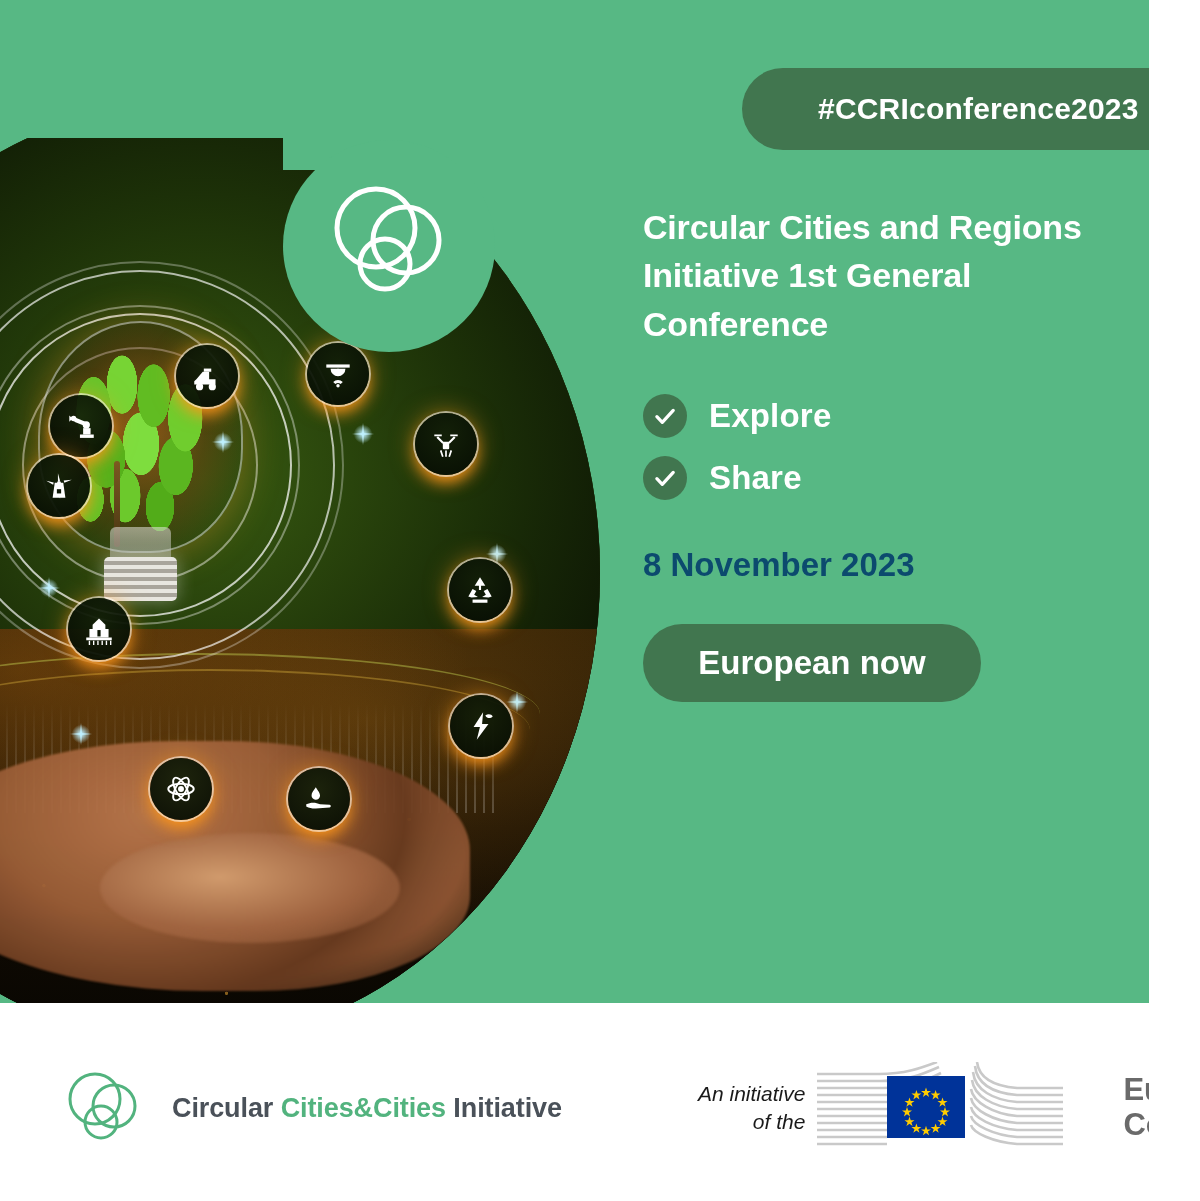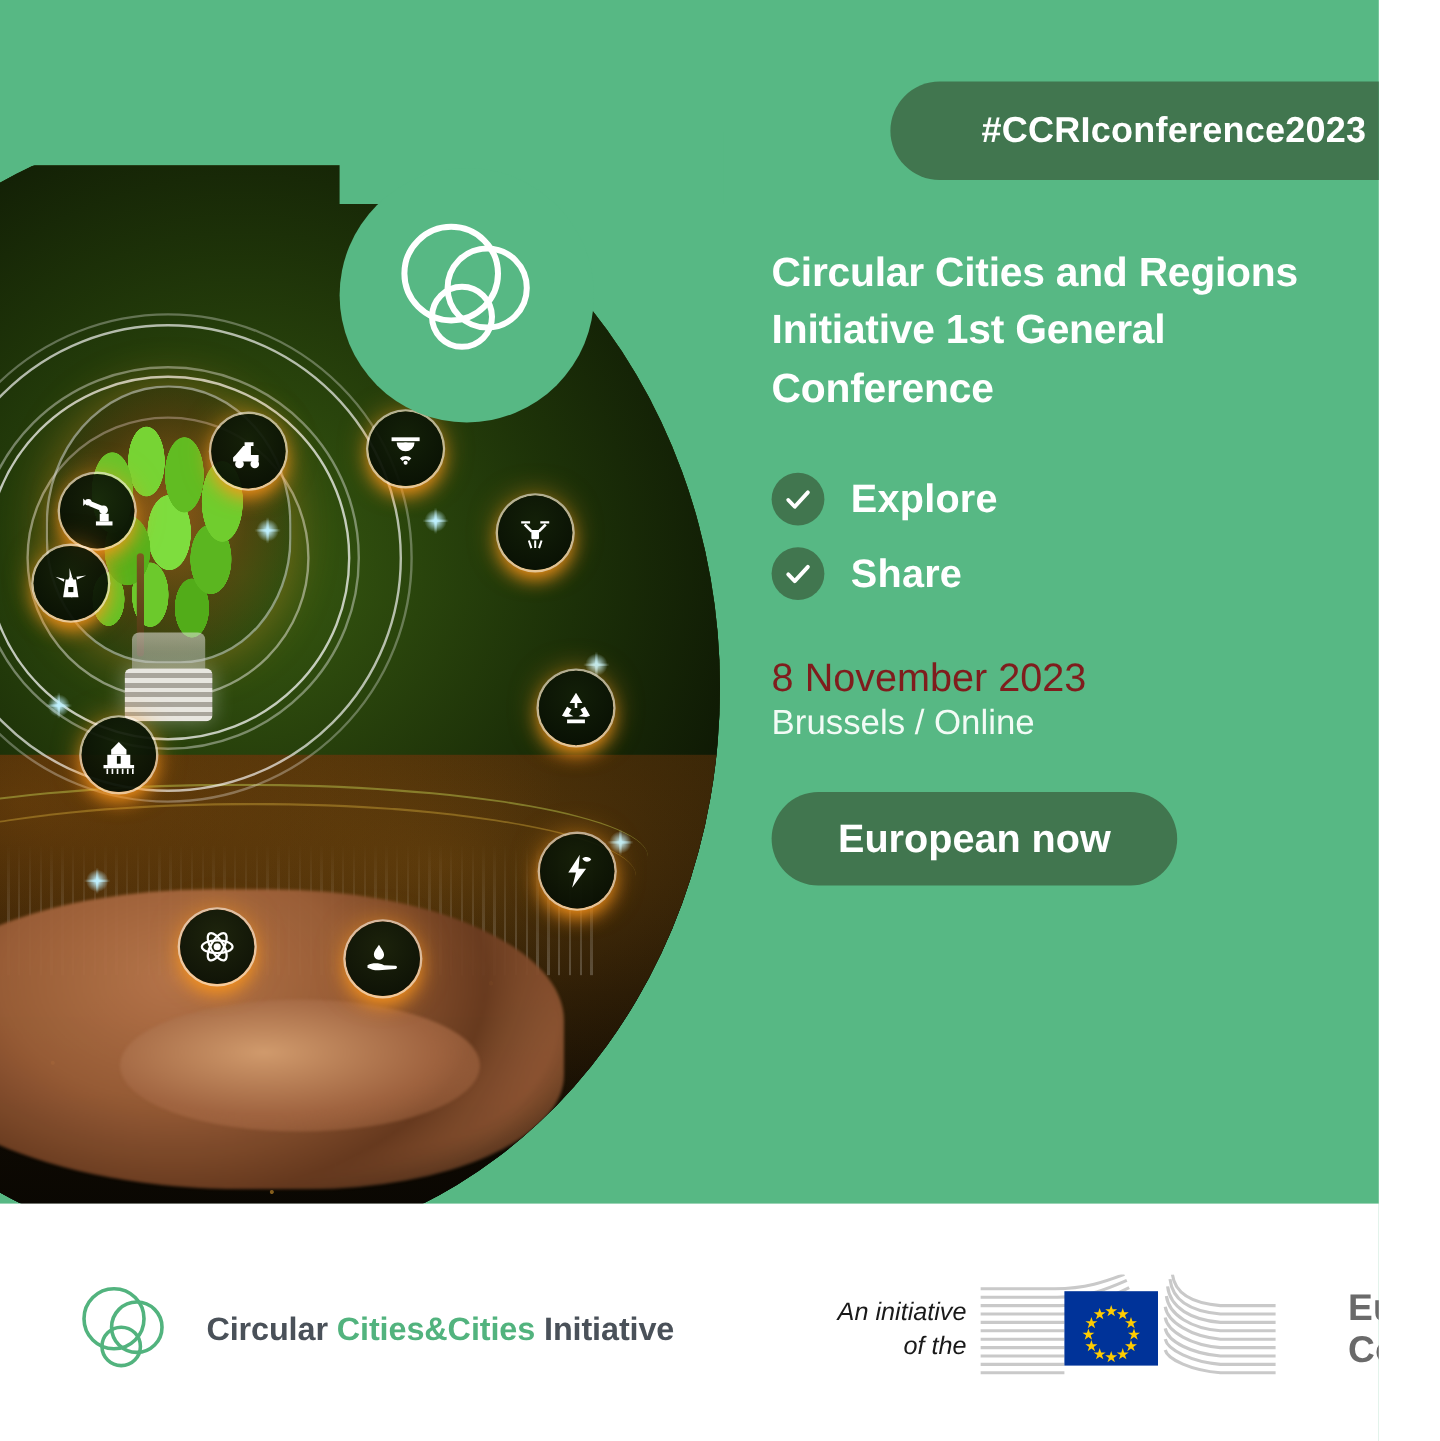--- a/index.html
+++ b/index.html
@@ -225,21 +225,21 @@
     background:#41764f;
     display:flex;align-items:center;justify-content:center;
     flex:0 0 auto;
   }
   .check-circle svg{width:26px;height:26px;}
   .check-label{
     color:#ffffff;font-size:33px;font-weight:700;letter-spacing:.2px;
   }
   .date{
     margin-top:46px;
-    color:#7f1d1d;font-size:33px;font-weight:400;
+    color:#0c4a6e;font-size:33px;font-weight:700;
   }
   .place{
     margin-top:3px;
     color:#f2fbf5;font-size:29px;font-weight:400;
   }
   .register-btn{
     margin-top:40px;
     display:inline-flex;align-items:center;justify-content:center;
     height:78px;min-width:338px;padding:0 44px;
     background:#41764f;border:none;border-radius:39px;
@@ -436,21 +436,20 @@
               <path d="M4.5 12.6l5 5.2L19.6 6.8" fill="none" stroke="#ffffff" stroke-width="3" stroke-linecap="round" stroke-linejoin="round"></path>
             </svg>
         </span>
         <span class="check-label">Share</span>
       </div>
 
 
     </div>
 
     <div class="date">8 November 2023</div>
-    <div class="place">Brussels / Online</div>
 
     <button class="register-btn">European now</button>
 
   </div>
 
   <div class="footer"></div>
 
   <div class="ccri-logo">
     <span class="ccri-mark">
       <svg viewBox="0 0 86 82" width="86" height="82" aria-hidden="true">

